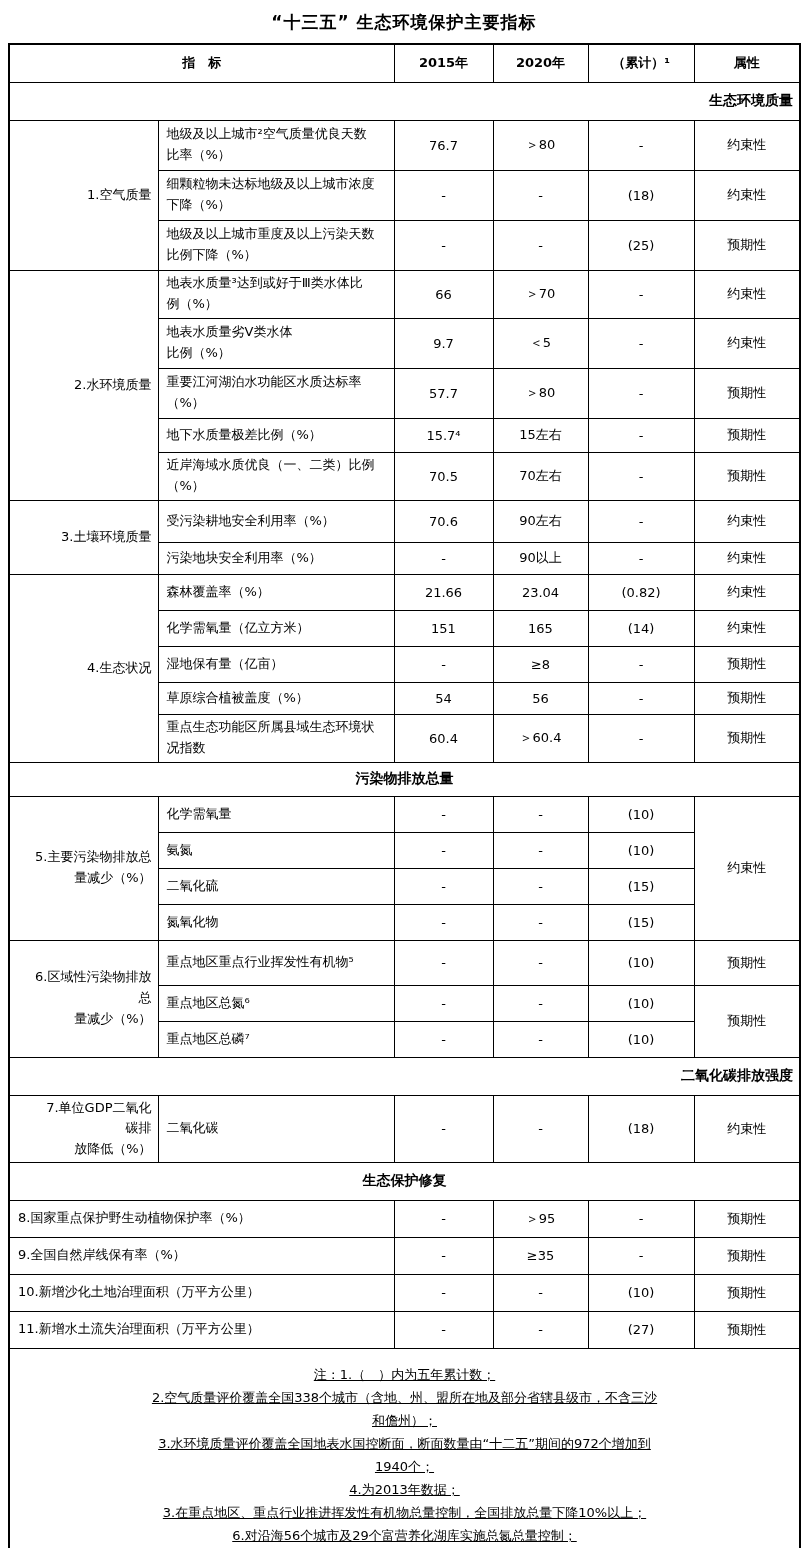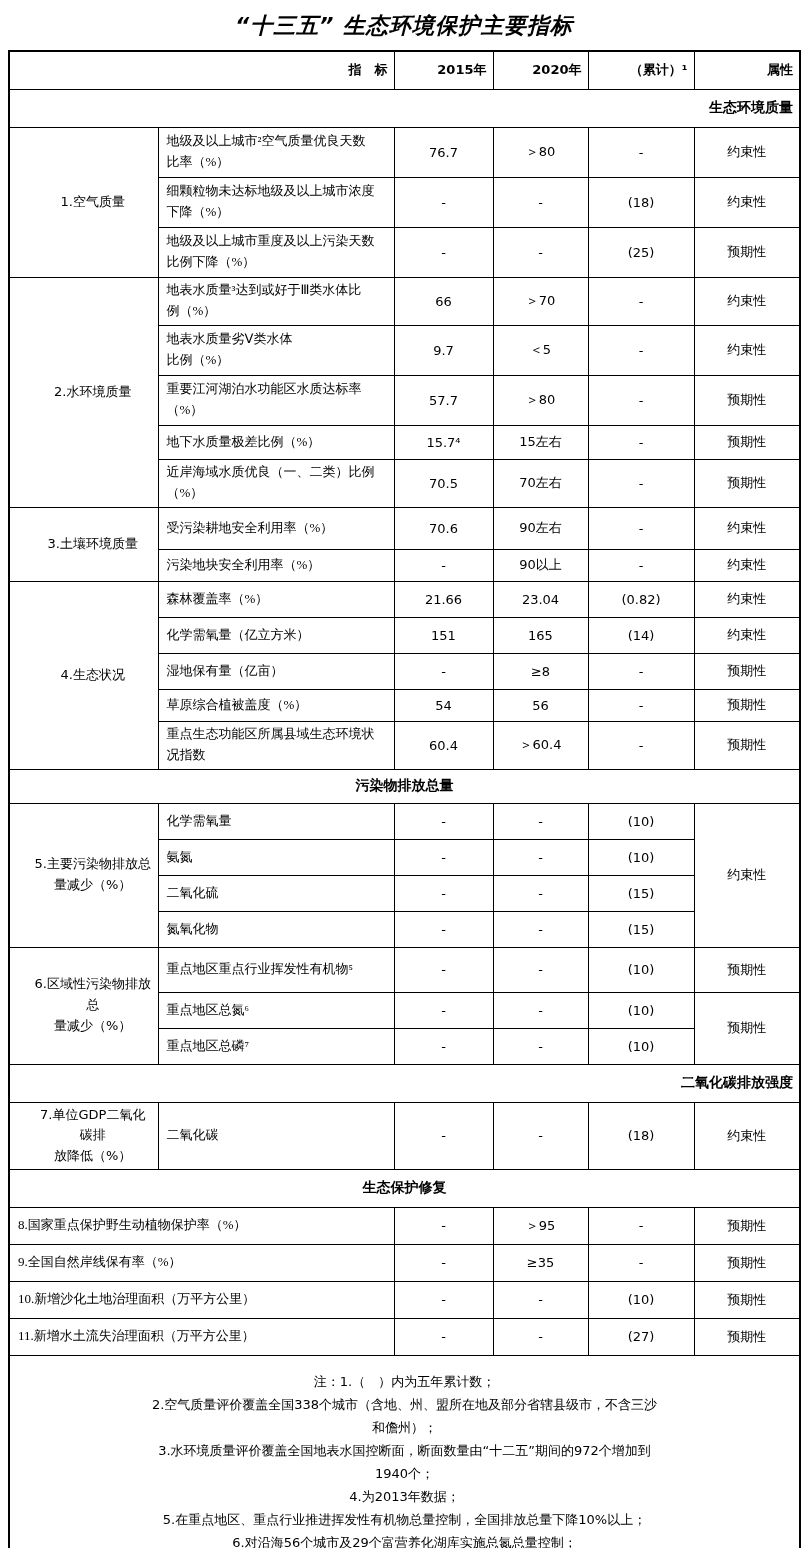--- a/index.html
+++ b/index.html
@@ -5,70 +5,69 @@
   html,body{margin:0;padding:0;background:#fff;}
   body{
     width:808px;
     font-family:"DejaVu Sans","Liberation Sans",sans-serif;
     color:#000;
     -webkit-font-smoothing:none;
   }
   .title{
     text-align:center;
     font-weight:bold;
-    font-size:22px;
+    font-size:17px;
     padding:11px 0 9px 0;
     letter-spacing:1px;
-    font-style:italic;
   }
   table.main{
     border-collapse:collapse;
     table-layout:fixed;
     width:791px;
     margin-left:8px;
     border:2px solid #000;
   }
   td,th{
     border:1px solid #000;
     font-size:13px;
     padding:2px 6px;
     vertical-align:middle;
     overflow:hidden;
   }
-  th{font-weight:bold;text-align:right;}
+  th{font-weight:bold;text-align:center;}
   .cat{
-    text-align:center;
+    text-align:right;
     white-space:pre-line;
     line-height:1.6;
     padding-left:24px;
   }
   .ind{
     text-align:left;
     white-space:pre-line;
     line-height:1.6;
     padding-left:8px;
-    font-family:Liberation Serif, serif;
   }
   .val{text-align:center;}
   .band-left{
     font-weight:bold;
     font-size:14px;
     text-align:right;
     padding-left:10px;
   }
   .band-center{
     font-weight:bold;
     font-size:14px;
     text-align:center;
   }
   .notes-cell{padding:14px 10px 10px 10px;vertical-align:top;}
   .note-line{
     text-align:center;
     font-size:13px;
     line-height:23px;
+    text-decoration:underline;
   }
 </style>
 </head>
 <body>
 
 <div class="title">“十三五” 生态环境保护主要指标</div>
 
 <table class="main">
   <colgroup>
     <col style="width:149px">
@@ -316,19 +315,19 @@
   </tr>
 
   <tr style="height:210px">
     <td colspan="6" class="notes-cell">
       <div class="note-line">注：1.（　）内为五年累计数；</div>
       <div class="note-line">2.空气质量评价覆盖全国338个城市（含地、州、盟所在地及部分省辖县级市，不含三沙</div>
       <div class="note-line">和儋州）；</div>
       <div class="note-line">3.水环境质量评价覆盖全国地表水国控断面，断面数量由“十二五”期间的972个增加到</div>
       <div class="note-line">1940个；</div>
       <div class="note-line">4.为2013年数据；</div>
-      <div class="note-line">5.在重点地区、重点行业推进挥发性有机物总量控制，全国排放总量下降10%以上；</div>
+      <div class="note-line">3.在重点地区、重点行业推进挥发性有机物总量控制，全国排放总量下降10%以上；</div>
       <div class="note-line">6.对沿海56个城市及29个富营养化湖库实施总氮总量控制；</div>
       <div class="note-line">7.总磷超标的控制单元以及上游相关地区实施总磷总量控制。</div>
     </td>
   </tr>
 </tbody>
   </table>
 
 </body></html>

